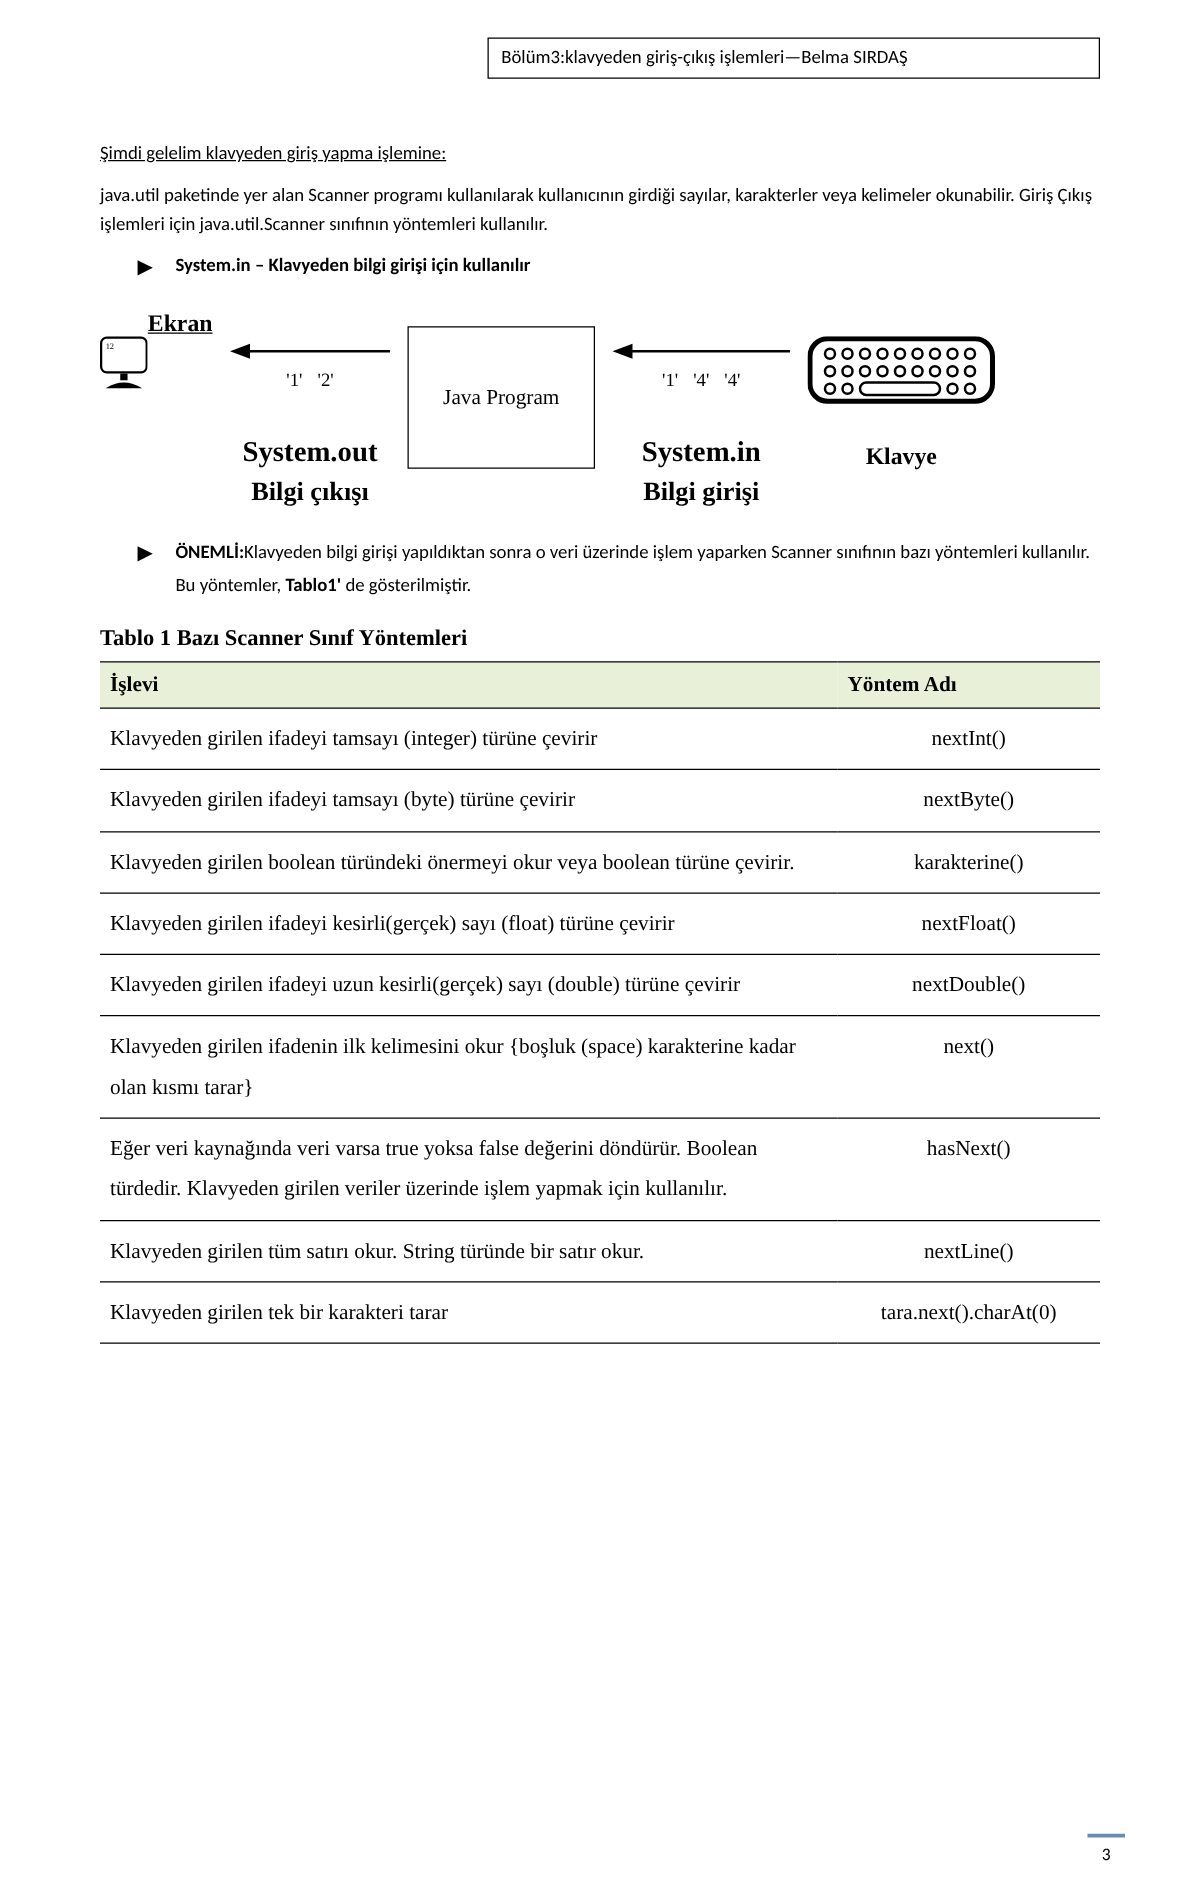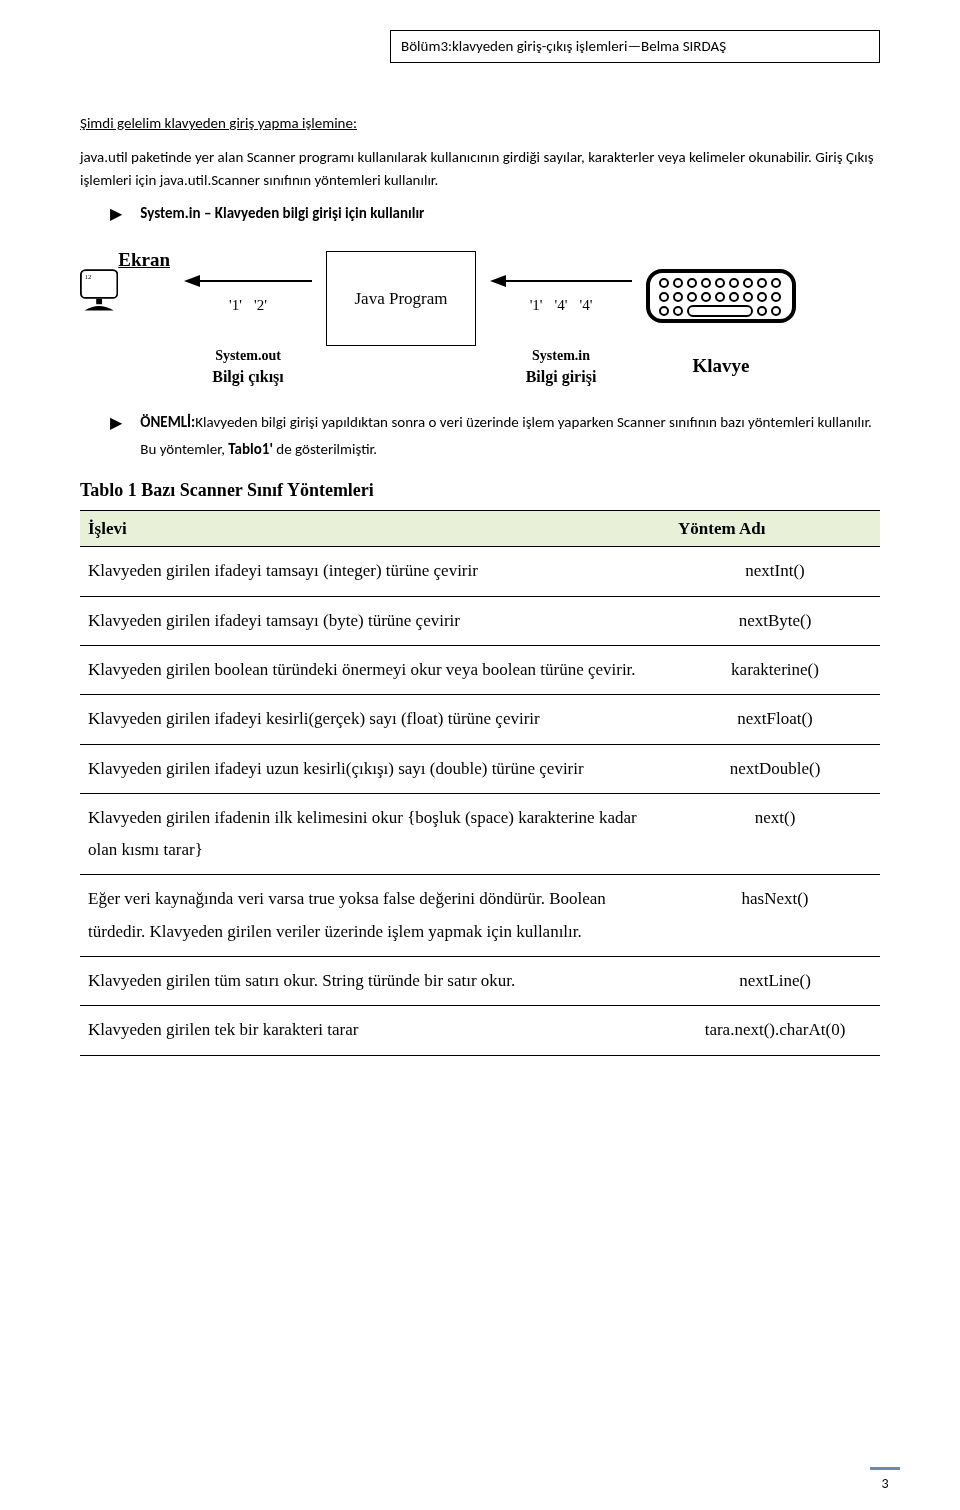--- a/index.html
+++ b/index.html
@@ -58,29 +58,29 @@
   }
   .monitor-col { display: flex; flex-direction: row; align-items: center; width: 90px; }
   .monitor-svg { width: 85px; height: 95px; }
   .mon-num { font-size: 15px; fill: #000; }
   .arrow-col { display: flex; flex-direction: column; align-items: center; gap: 4px; margin-top: 28px; width: 136px; }
   .arrow-svg { width: 136px; height: 20px; }
   .arrow-row { font-size: 15px; display: flex; gap: 12px; justify-content: center; }
   .program-box {
     border: 1px solid #000;
     width: 150px;
-    height: 95px;
+    height: 114px;
     display: flex;
     align-items: center;
     justify-content: center;
     font-size: 17px;
-    margin-top: 8px;
-  }
-  .labels-under { font-size: 14px; text-align: center; font-weight: bold; margin-top: 6px; }
-  .labels-under2 { font-size: 16px; text-align: center; font-weight: bold; }
+    margin-top: 18px;
+  }
+  .labels-under { font-size: 23px; text-align: center; font-weight: bold; margin-top: 6px; }
+  .labels-under2 { font-size: 21px; text-align: center; font-weight: bold; }
   .kb-col { display: flex; flex-direction: column; align-items: center; margin-top: 26px; }
   .keyboard-svg { width: 150px; height: 58px; }
   .diag-label { font-weight: bold; font-size: 19px; }
   .ekran-label { font-weight: bold; font-size: 19px; text-align: left; margin-top: 4px; }
 
   
   .table-caption { font-weight: bold; font-size: 18px; color: #000; margin-top: 18px; margin-bottom: 6px; font-family: "Times New Roman", serif; }
   table.scanner {
     width: 100%;
     border-collapse: collapse;
@@ -245,21 +245,21 @@
         </tr>
       <tr>
           <td>Klavyeden girilen boolean türündeki önermeyi okur veya boolean türüne çevirir.</td>
           <td class="method">karakterine()</td>
         </tr>
       <tr>
           <td>Klavyeden  girilen  ifadeyi  kesirli(gerçek)  sayı   (float)  türüne çevirir</td>
           <td class="method">nextFloat()</td>
         </tr>
       <tr>
-          <td>Klavyeden  girilen  ifadeyi  uzun  kesirli(çıkışı)  sayı   (double) türüne çevirir</td>
+          <td>Klavyeden  girilen  ifadeyi  uzun  kesirli(gerçek)  sayı   (double) türüne çevirir</td>
           <td class="method">nextDouble()</td>
         </tr>
       <tr>
           <td>Klavyeden girilen ifadenin ilk kelimesini okur   {boşluk (space) karakterine kadar olan kısmı tarar}</td>
           <td class="method">next()</td>
         </tr>
       <tr>
           <td>Eğer  veri  kaynağında  veri  varsa  true  yoksa  false  değerini döndürür.  Boolean türdedir. Klavyeden girilen veriler üzerinde işlem yapmak için kullanılır.</td>
           <td class="method">hasNext()</td>
         </tr>

